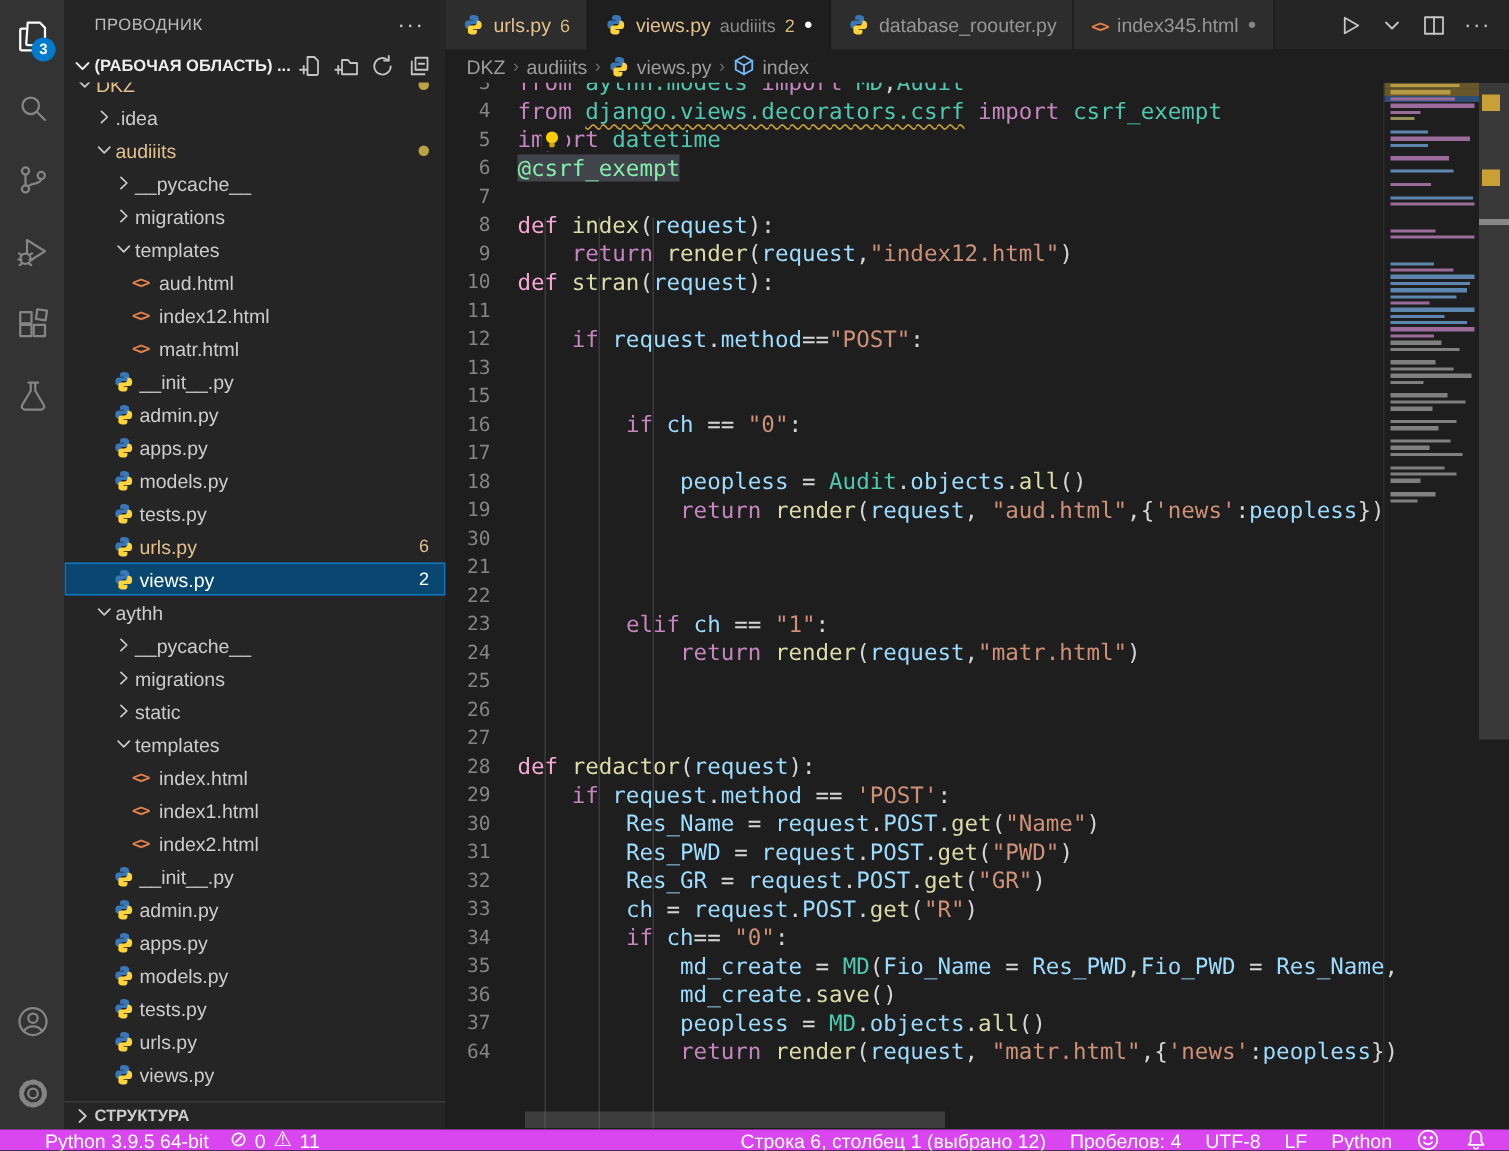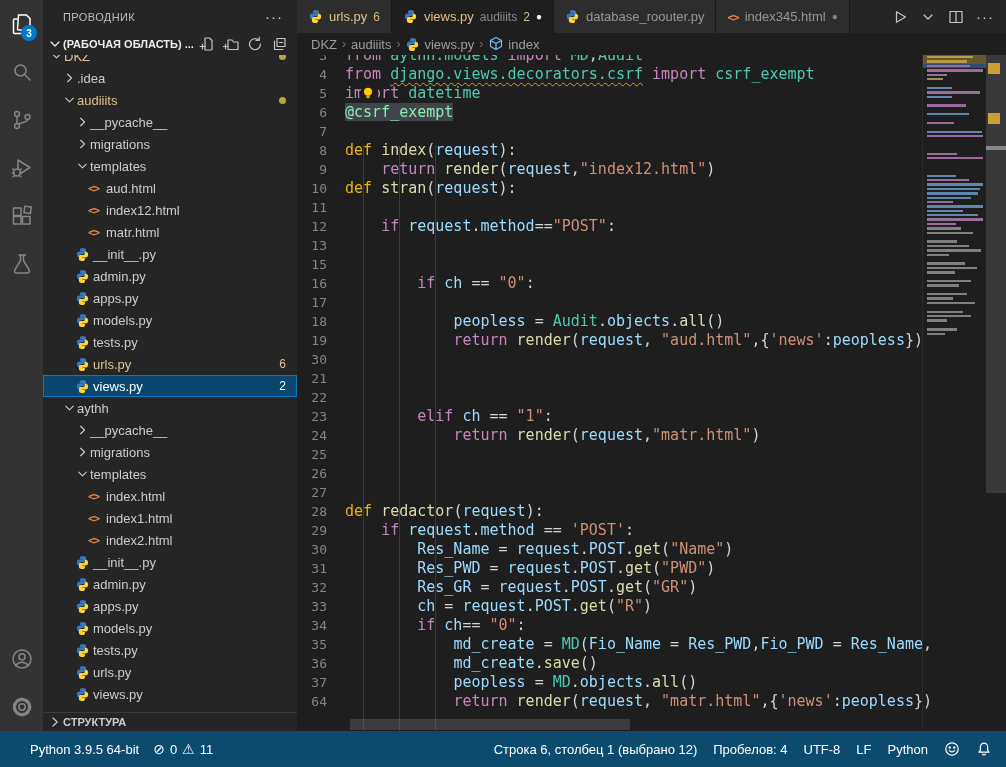--- a/index.html
+++ b/index.html
@@ -50,42 +50,42 @@
   .tab-actions span { display:flex; align-items:center; cursor:pointer; }
   .breadcrumbs { height:22px; flex:none; display:flex; align-items:center; font-size:13px; color:#9d9d9d; padding-left:14px; background:#1e1e1e; position:relative; z-index:3; }
   .bc-item { display:flex; align-items:center; gap:4px; cursor:pointer; }
   .bc-sep { color:#6e6e6e; margin:0 5px; font-size:12px; }
 
   .editor { position:relative; flex:1; overflow:hidden; }
   .code { position:absolute; top:0; left:0; right:84px; font-family:"DejaVu Sans Mono",monospace; font-size:15px; line-height:19px; z-index:1; }
   .code-line { display:flex; height:19px; }
   .ln { width:48px; flex:none; text-align:right; padding-right:18px; color:#858585; font-size:13px; line-height:19px; cursor:pointer; }
   .lt { white-space:pre; }
-  .tk-k { color:#c586c0; } .tk-d { color:#eab308; } .tk-f { color:#dcdcaa; }
+  .tk-k { color:#c586c0; } .tk-d { color:#f9a8d4; } .tk-f { color:#dcdcaa; }
   .tk-v { color:#9cdcfe; } .tk-s { color:#ce9178; } .tk-c { color:#4ec9b0;text-align:right; }
   .tk-w { color:#d4d4d4; } .tk-dec { color:#86efac; }
   .sq { text-decoration:underline; text-decoration-style:wavy; text-decoration-color:#c8a035; text-decoration-thickness:1px; text-underline-offset:3px; }
   .sel-bg { background:#41454b; }
   .guide { position:absolute; width:1px; background:#3a3a3a; top:90px; bottom:0; z-index:0; }
   .lightbulb { position:absolute; width:17px; height:16px; background:#1e1e1e; z-index:2; display:flex; align-items:center; }
 
   .minimap { position:absolute; top:0; right:20px; width:64px; bottom:0; border-left:1px solid rgba(255,255,255,.06); z-index:2; }
   .mrow { position:relative; height:4.4px; }
   .mrow .hl { position:absolute; left:0; right:0; top:0; bottom:0; }
   .hl-gold { background:rgba(195,158,60,.45); } .hl-blue { background:rgba(60,118,190,.55); }
   .mbar { position:absolute; left:4px; top:1px; height:2.4px; }
 
   .overview { position:absolute; top:0; right:0; width:20px; bottom:0; z-index:2; }
   .ov-thumb { position:absolute; top:0; left:0; right:0; height:438px; background:rgba(121,121,121,.30); cursor:pointer; }
   .ov-mark { position:absolute; left:2px; width:12px; height:11px; background:#c8a035; }
   .ov-cursor { position:absolute; left:0; right:0; height:4px; background:rgba(170,170,170,.7); }
   .hscroll { position:absolute; bottom:1px; left:53px; width:280px; height:11px; background:rgba(121,121,121,.35); cursor:pointer; z-index:3; }
 
   
-  .statusbar { height:36px; flex:none; background:#0c4a6e; color:#ffffff; display:flex; align-items:center; justify-content:space-between; font-size:13px; }
+  .statusbar { height:14px; flex:none; background:#d946ef; color:#ffffff; display:flex; align-items:center; justify-content:space-between; font-size:13px; }
   .sb-left { display:flex; align-items:center; gap:14px; padding-left:30px; }
   .sb-right { display:flex; align-items:center; gap:16px; padding-right:14px; }
   .st-item { display:flex; align-items:center; gap:5px; cursor:pointer; white-space:nowrap; }
   .glyph { font-family:"DejaVu Sans",sans-serif; font-size:14px; }
   svg { display:block; }
 </style>
 </head>
 <body>
 
 <div class="app">
@@ -359,20 +359,28 @@
             </span>
             <span>__pycache__</span>
           </div>
           <div class="row" style="padding-left: 32px;">
             <span class="chev">
               <svg width="16" height="16" viewBox="0 0 16 16" fill="none" stroke="currentColor" stroke-width="1.2" stroke-linecap="round" stroke-linejoin="round">
                 <path d="M6 4l4.2 4L6 12"></path>
               </svg>
             </span>
             <span>migrations</span>
+          </div>
+          <div class="row" style="padding-left: 32px;">
+            <span class="chev">
+              <svg width="16" height="16" viewBox="0 0 16 16" fill="none" stroke="currentColor" stroke-width="1.2" stroke-linecap="round" stroke-linejoin="round">
+                <path d="M6 4l4.2 4L6 12"></path>
+              </svg>
+            </span>
+            <span>static</span>
           </div>
           <div class="row" style="padding-left: 32px;">
             <span class="chev">
               <svg width="16" height="16" viewBox="0 0 16 16" fill="none" stroke="currentColor" stroke-width="1.2" stroke-linecap="round" stroke-linejoin="round">
                 <path d="M4 6l4 4 4-4"></path>
               </svg>
             </span>
             <span>templates</span>
           </div>
           <div class="row" style="padding-left: 45px;">

